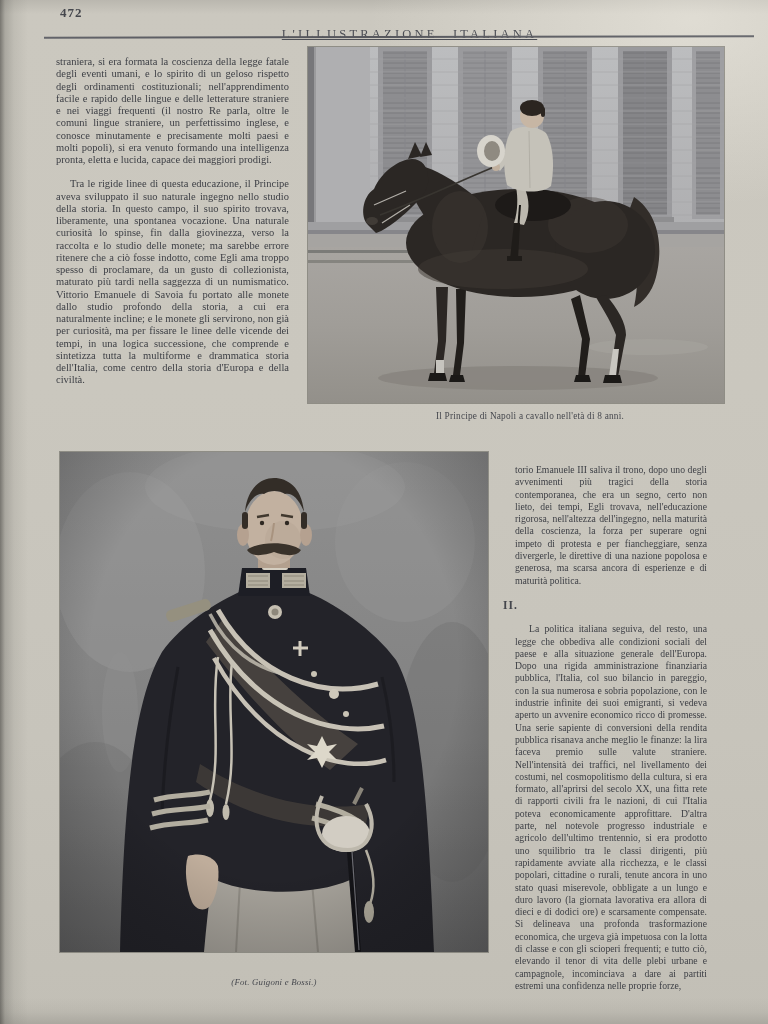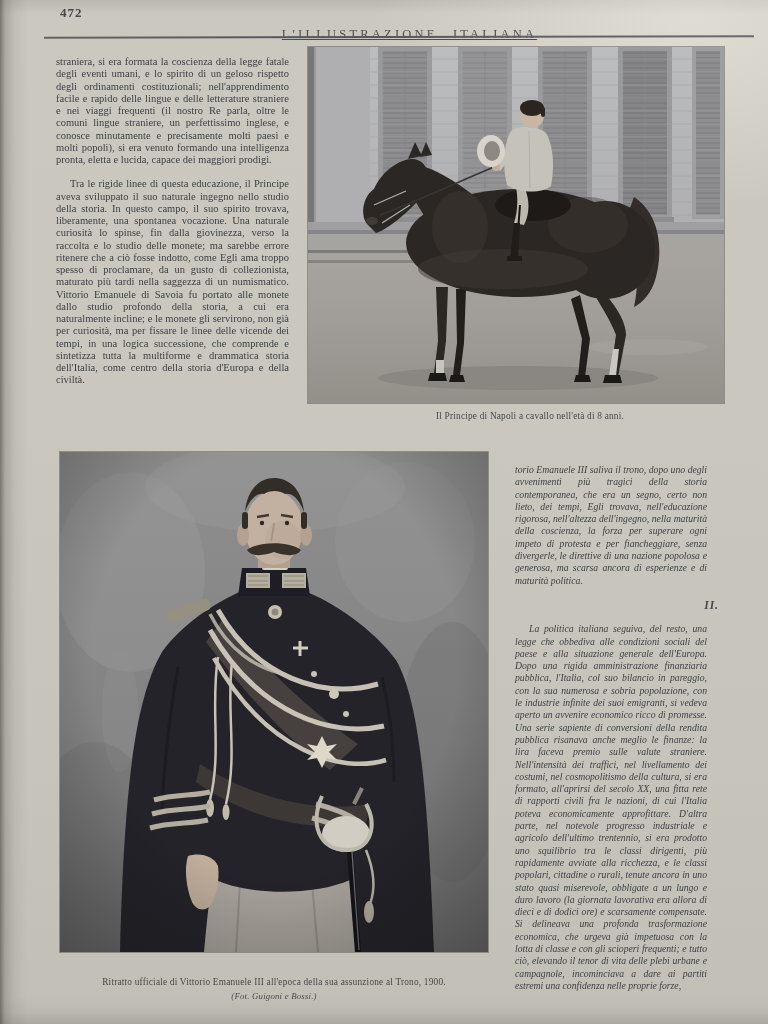--- a/index.html
+++ b/index.html
@@ -19,22 +19,22 @@
   }
   .pagenum{position:absolute;left:60px;top:5px;font-size:13px;font-weight:bold;letter-spacing:1px;color:#45474d;}
   .masthead{position:absolute;left:16px;right:0;top:11px;margin:16px;text-align:center;
     font-size:12.5px;font-weight:normal;letter-spacing:3.2px;word-spacing:9px;color:#4c4e55;text-decoration:underline;}
   .rule{position:absolute;left:44px;width:710px;top:36px;height:2px;border:0;margin:0;
     background:linear-gradient(90deg,#63646a,#55565c 40%,#6a6b70);transform:rotate(-.12deg);}
   .col{position:absolute;text-align:justify;hyphens:auto;-webkit-hyphens:auto;}
   .col p{margin:12px;text-indent:14px;}
   .col p.noindent{text-indent:0;}
   .col-left{left:44px;top:44px;width:257px;font-size:10.5px;line-height:12.25px;}
-  .col-right{left:503px;top:452px;width:216px;font-size:9.7px;line-height:12.3px;font-style:italic;}
-  .section-num{margin:9px 0 10px 0;text-align:right;text-indent:0;font-size:11.5px;font-weight:bold;letter-spacing:1px;color:#44464c;}
+  .col-right{left:503px;top:452px;width:216px;font-size:9.7px;line-height:12.3px;}
+  .section-num{margin:9px 0 10px 0;text-align:left;text-indent:0;font-size:11.5px;font-weight:bold;letter-spacing:1px;color:#44464c;}
   figure{position:absolute;margin:0;}
   .fig-horse{left:308px;top:47px;width:444px;}
   .fig-portrait{left:60px;top:452px;width:428px;}
   .photo{display:block;outline:1px solid rgba(72,70,64,.45);}
   figcaption{text-align:center;color:#46484e;}
   .fig-horse figcaption{margin-top:8px;font-size:9.3px;letter-spacing:.2px;}
   .fig-portrait figcaption{margin-top:24px;font-size:9.3px;line-height:13.5px;letter-spacing:.2px;}
   .credit{font-style:italic;font-size:8.8px;}
 </style>
 </head>
@@ -252,18 +252,17 @@
       <ellipse cx="286" cy="382" rx="24" ry="18" fill="#d2cdc3"></ellipse>
       <path d="M262,344 C250,372 258,398 288,398 C310,398 318,374 306,352" stroke="#bdb8ac" stroke-width="4" fill="none"></path>
       <line x1="294" y1="352" x2="302" y2="336" stroke="#8a857a" stroke-width="4"></line>
       <line x1="290" y1="400" x2="298" y2="500" stroke="#141418" stroke-width="6"></line>
       <line x1="292" y1="400" x2="299" y2="498" stroke="#6f6f76" stroke-width="1.2"></line>
       <path d="M306,398 C314,418 316,436 310,452" stroke="#b7b2a4" stroke-width="2.5" fill="none"></path>
       <ellipse cx="309" cy="460" rx="5" ry="11" fill="#b3ae9f"></ellipse>
       <rect width="428" height="500" fill="url(#vig)"></rect>
     </svg>
     <figcaption>
-      <div>Ritratto ufficiale di Vittorio Emanuele III all'epoca della sua assunzione al Trono, 1900.</div>
       <div class="credit">(Fot. Guigoni e Bossi.)</div>
     </figcaption>
   </figure>
 
 </div>
 
 </body></html>

